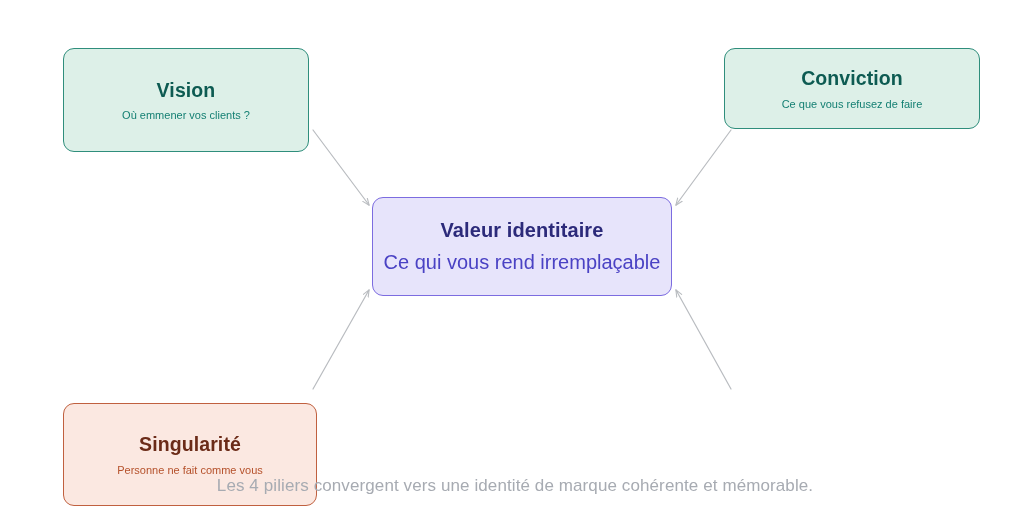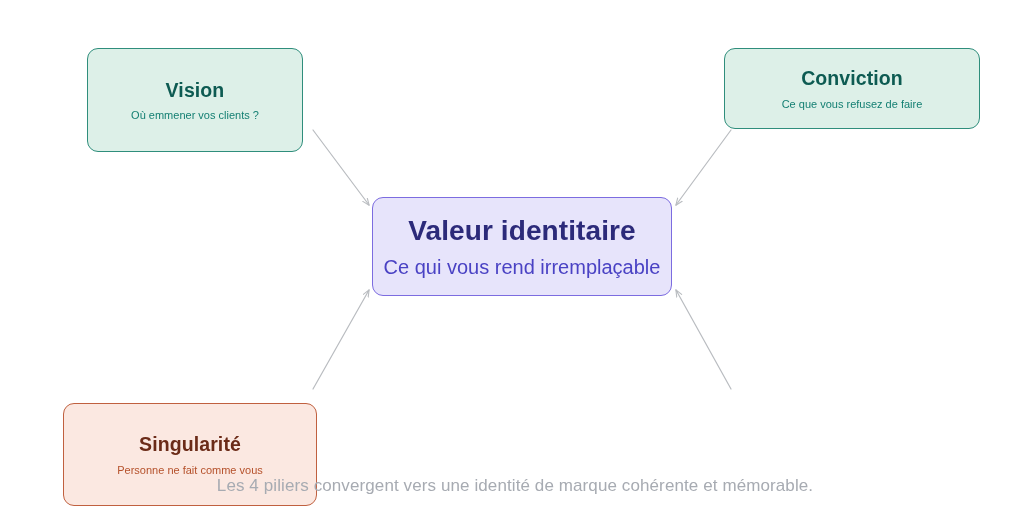--- a/index.html
+++ b/index.html
@@ -69,25 +69,25 @@
     margin-top: 36px;
   }
   .node.red .n-title { color: #6b2b18; }
   .node.red .n-sub   { color: #b5512b; }
 
   
   .node.purple {
     background: #e7e4fb;
     border-color: #7c6ce0;
   }
-  .node.purple .n-title { color: #2c2a7a; font-size: 28px; }
+  .node.purple .n-title { color: #2c2a7a; font-size: 20px; }
   .node.purple .n-sub   { color: #4a42c4; font-size: 20px; }
 
   
-  #node-vision         { left: 63px;  top: 48px;  width: 216px; height: 104px; margin-left: 24px; }
+  #node-vision         { left: 63px;  top: 48px;  width: 246px; height: 104px; }
   #node-conviction     { left: 724px; top: 48px;  width: 256px; height: 81px; }
   #node-center         { left: 372px; top: 197px; width: 300px; height: 99px; }
   #node-singularite    { left: 63px;  top: 367px; width: 254px; height: 103px; }
   #node-transformation { left: 724px; top: 367px; width: 256px; height: 103px; }
 
   #caption {
     position: absolute;
     left: 0;
     top: 476px;
     width: 1030px;

